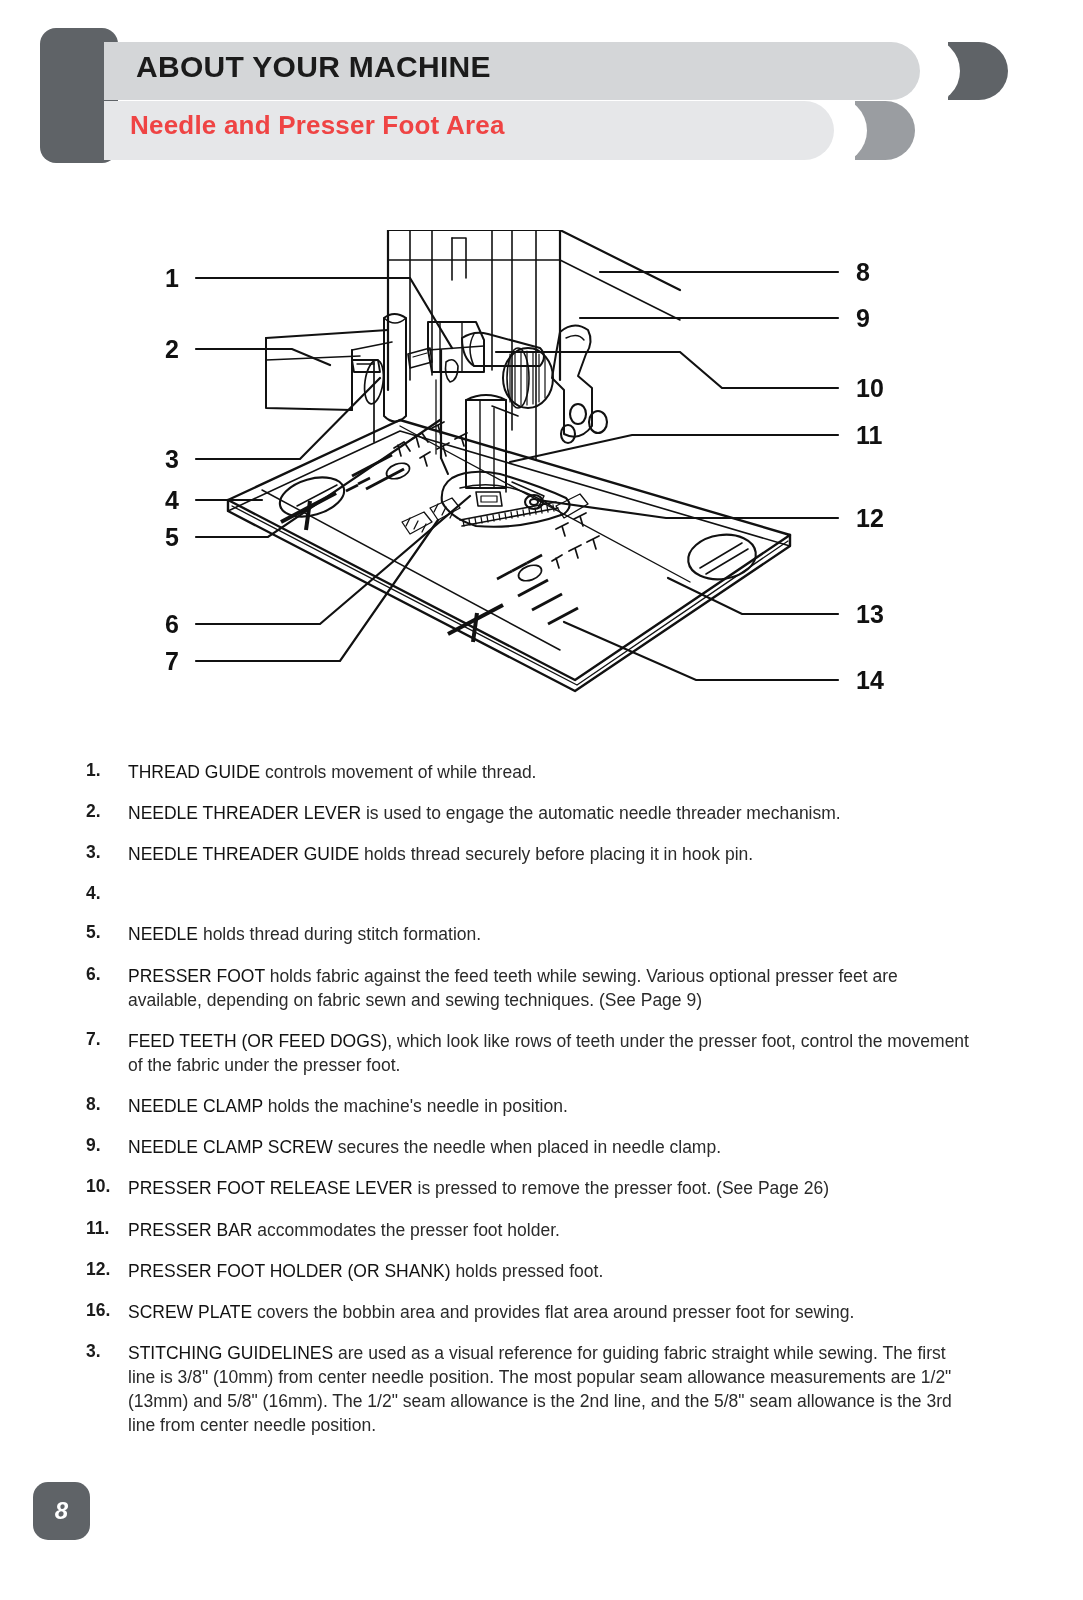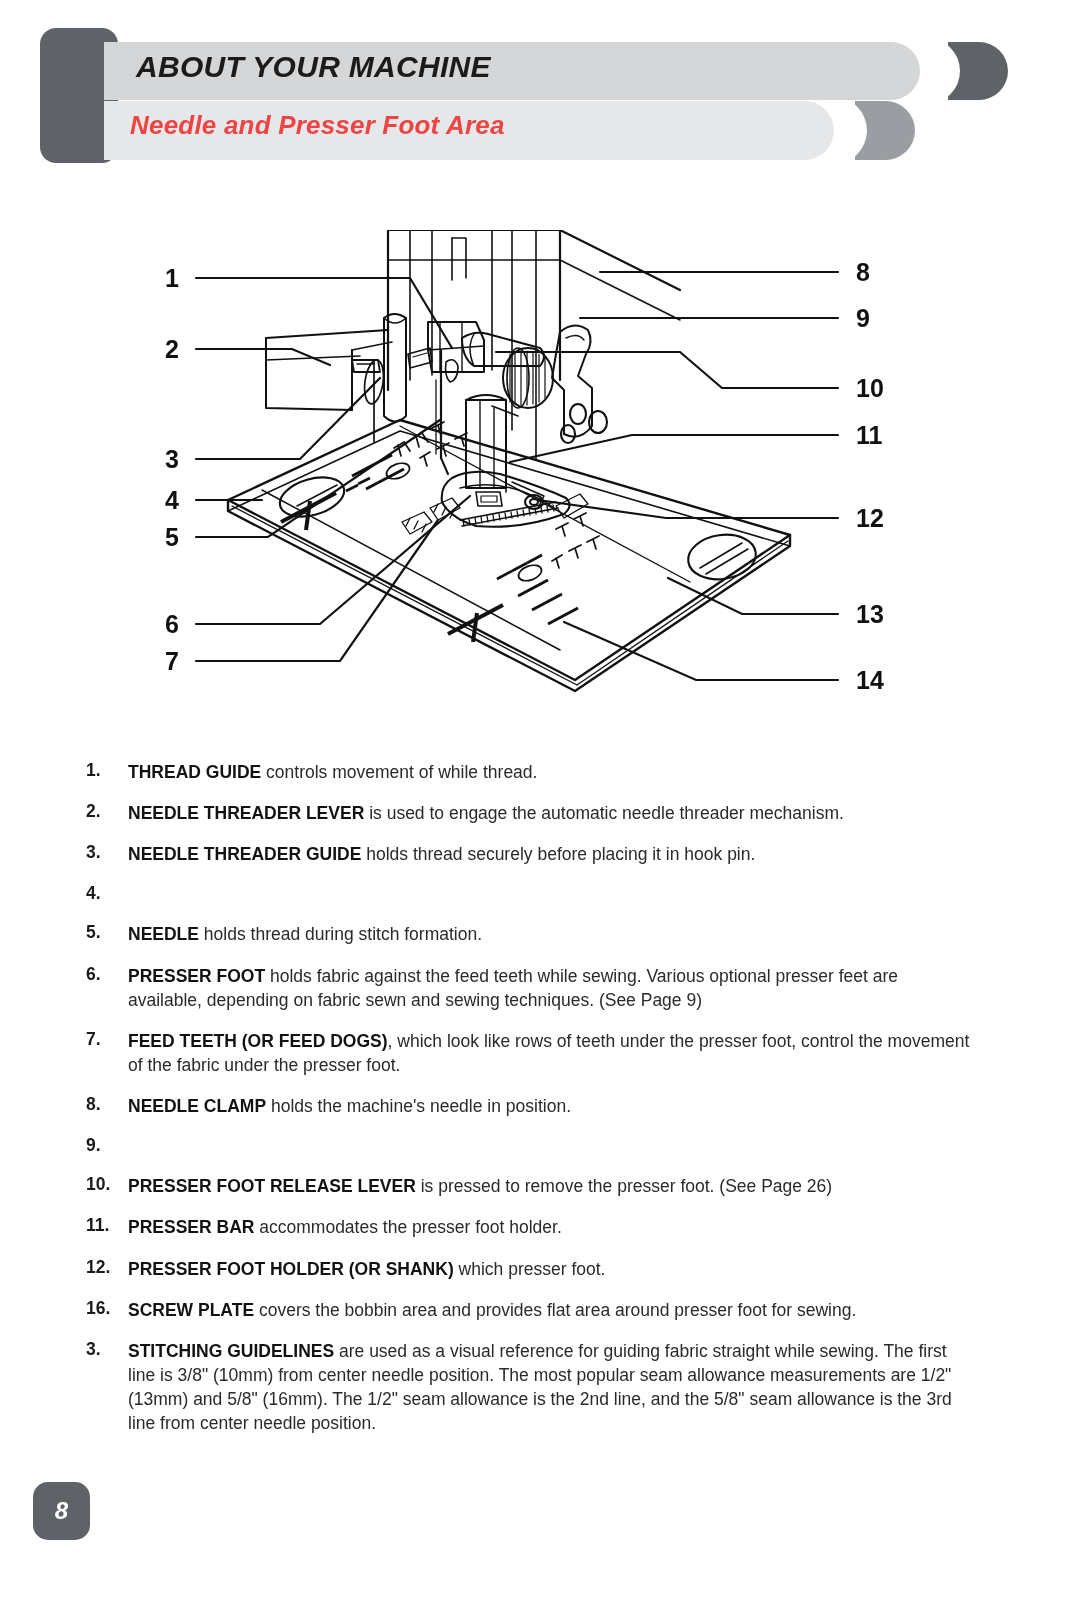--- a/index.html
+++ b/index.html
@@ -15,21 +15,20 @@
     color: #1b1b1b;
     overflow: hidden;
   }
 
   
   .header-zone {
     position: absolute;
     left: 0; top: 0;
     width: 1083px;
     height: 175px;
-    font-style: italic;
   }
   .header-tab {
     position: absolute;
     left: 40px;
     top: 28px;
     width: 78px;
     height: 135px;
     background: #5f6367;
     border-radius: 16px;
   }
@@ -152,21 +151,21 @@
     font-weight: bold;
     color: #1b1b1b;
     text-align: left;
   }
   .li-text {
     font-size: 17.5px;
     line-height: 1.38;
     color: #2a2a2a;
   }
   .li-text b {
-    font-weight: bold;
+    font-weight: normal;
     color: #121212;
   }
 
   
   .page-badge {
     position: absolute;
     left: 33px;
     top: 1482px;
     width: 57px;
     height: 58px;
@@ -443,32 +442,33 @@
     <div class="li-row">
       <div class="li-num">7.</div>
       <div class="li-text"><b>FEED TEETH (OR FEED DOGS)</b><span>, which look like rows of teeth under the presser foot, control the movement of the fabric under the presser foot.</span></div>
     </div>
     <div class="li-row">
       <div class="li-num">8.</div>
       <div class="li-text"><b>NEEDLE CLAMP</b><span> holds the machine's needle in position.</span></div>
     </div>
     <div class="li-row">
       <div class="li-num">9.</div>
+      <div class="li-text"><b>NEEDLE CLAMP SCREW</b><span> secures the needle when placed in needle clamp.</span></div>
     </div>
     <div class="li-row">
       <div class="li-num">10.</div>
       <div class="li-text"><b>PRESSER FOOT RELEASE LEVER</b><span> is pressed to remove the presser foot. (See Page 26)</span></div>
     </div>
     <div class="li-row">
       <div class="li-num">11.</div>
       <div class="li-text"><b>PRESSER BAR</b><span> accommodates the presser foot holder.</span></div>
     </div>
     <div class="li-row">
       <div class="li-num">12.</div>
-      <div class="li-text"><b>PRESSER FOOT HOLDER (OR SHANK)</b><span> which presser foot.</span></div>
+      <div class="li-text"><b>PRESSER FOOT HOLDER (OR SHANK)</b><span> holds pressed foot.</span></div>
     </div>
     <div class="li-row">
       <div class="li-num">16.</div>
       <div class="li-text"><b>SCREW PLATE</b><span> covers the bobbin area and provides flat area around presser foot for sewing.</span></div>
     </div>
     <div class="li-row">
       <div class="li-num">3.</div>
       <div class="li-text"><b>STITCHING GUIDELINES</b><span> are used as a visual reference for guiding fabric straight while sewing. The first line is 3/8" (10mm) from center needle position. The most popular seam allowance measurements are 1/2" (13mm) and 5/8" (16mm). The 1/2" seam allowance is the 2nd line, and the 5/8" seam allowance is the 3rd line from center needle position.</span></div>
     </div>
   </div>

